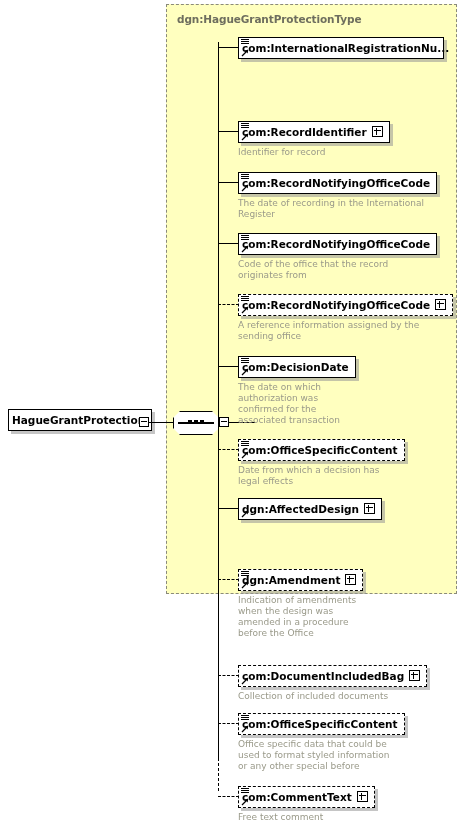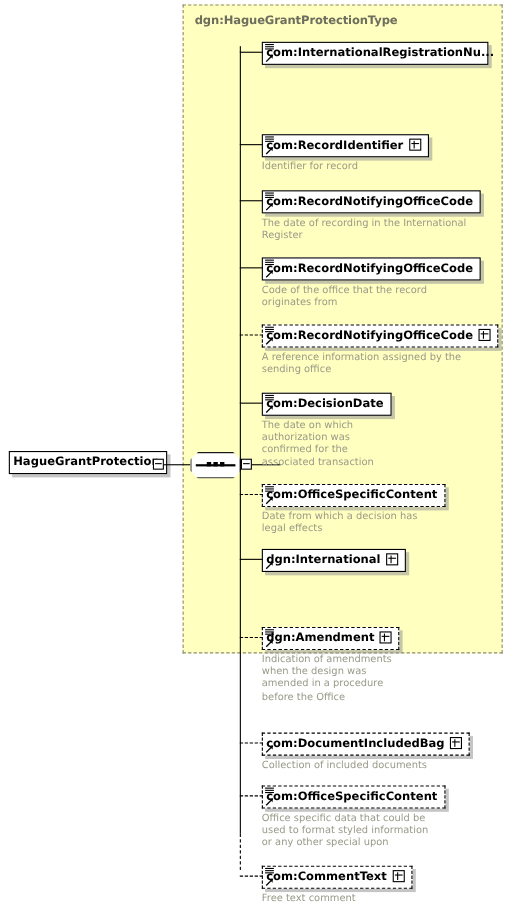--- a/index.html
+++ b/index.html
@@ -316,21 +316,21 @@
             </svg>
           </span><span class="node-label">com:OfficeSpecificContent</span></div></div>
       <div class="desc" style="width: 150px;">Date from which a decision has legal effects</div>
     </div>
     <div class="child" style="top: 497px;">
       <div class="row"><div class="node-box"><span class="glyph-arrow">
             <svg width="8" height="8" viewBox="0 0 8 8">
               <path d="M1 7 L7 1" stroke="#000" stroke-width="1.2" fill="none"></path>
               <path d="M7 1 L3.6 1.2 L6.8 4.4 Z" fill="#000"></path>
             </svg>
-          </span><span class="node-label">dgn:International</span><span class="expander"></span></div></div>
+          </span><span class="node-label">dgn:AffectedDesign</span><span class="expander"></span></div></div>
     </div>
     <div class="child" style="top: 568px;">
       <div class="row"><div class="node-box optional"><span class="glyph-seq">
             <i></i>
             <i></i>
             <i></i>
           </span><span class="glyph-arrow">
             <svg width="8" height="8" viewBox="0 0 8 8">
               <path d="M1 7 L7 1" stroke="#000" stroke-width="1.2" fill="none"></path>
               <path d="M7 1 L3.6 1.2 L6.8 4.4 Z" fill="#000"></path>
@@ -351,21 +351,21 @@
       <div class="row"><div class="node-box optional"><span class="glyph-seq">
             <i></i>
             <i></i>
             <i></i>
           </span><span class="glyph-arrow">
             <svg width="8" height="8" viewBox="0 0 8 8">
               <path d="M1 7 L7 1" stroke="#000" stroke-width="1.2" fill="none"></path>
               <path d="M7 1 L3.6 1.2 L6.8 4.4 Z" fill="#000"></path>
             </svg>
           </span><span class="node-label">com:OfficeSpecificContent</span></div></div>
-      <div class="desc" style="width: 160px;">Office specific data that could be used to format styled information or any other special upon</div>
+      <div class="desc" style="width: 160px;">Office specific data that could be used to format styled information or any other special before</div>
     </div>
     <div class="child" style="top: 785px;">
       <div class="row"><div class="node-box optional"><span class="glyph-seq">
             <i></i>
             <i></i>
             <i></i>
           </span><span class="glyph-arrow">
             <svg width="8" height="8" viewBox="0 0 8 8">
               <path d="M1 7 L7 1" stroke="#000" stroke-width="1.2" fill="none"></path>
               <path d="M7 1 L3.6 1.2 L6.8 4.4 Z" fill="#000"></path>

